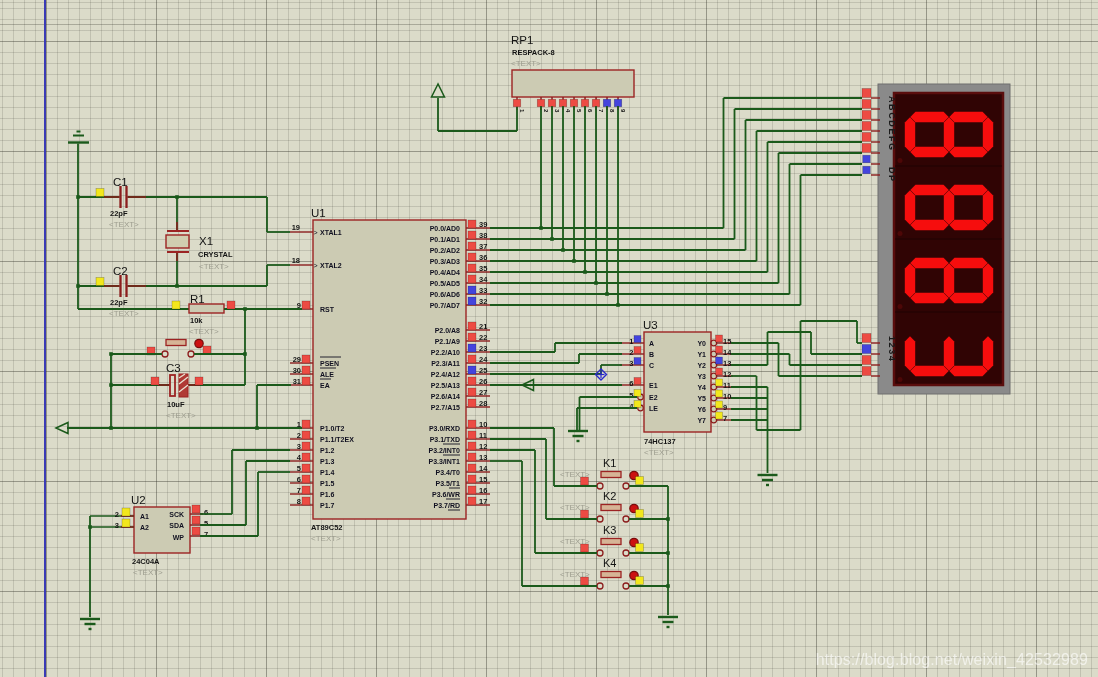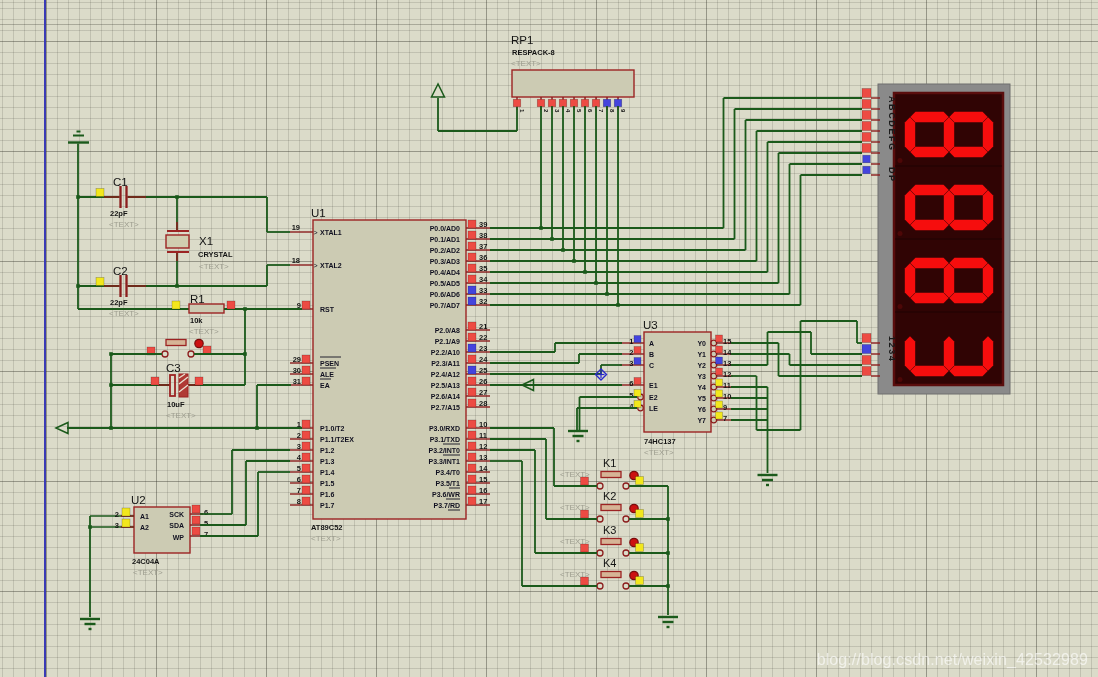--- a/index.html
+++ b/index.html
@@ -607,12 +607,12 @@
 <rect x="243.2" y="352.2" width="3.6000000000000227" height="3.6000000000000227" fill="#1b5a1b" stroke="none" stroke-width="1.3"></rect>
 <rect x="539.2" y="226.2" width="3.599999999999909" height="3.6000000000000227" fill="#1b5a1b" stroke="none" stroke-width="1.3"></rect>
 <rect x="550.2" y="237.2" width="3.599999999999909" height="3.6000000000000227" fill="#1b5a1b" stroke="none" stroke-width="1.3"></rect>
 <rect x="561.2" y="248.2" width="3.599999999999909" height="3.6000000000000227" fill="#1b5a1b" stroke="none" stroke-width="1.3"></rect>
 <rect x="572.2" y="259.2" width="3.599999999999909" height="3.6000000000000227" fill="#1b5a1b" stroke="none" stroke-width="1.3"></rect>
 <rect x="583.2" y="270.2" width="3.599999999999909" height="3.6000000000000227" fill="#1b5a1b" stroke="none" stroke-width="1.3"></rect>
 <rect x="594.2" y="281.2" width="3.599999999999909" height="3.6000000000000227" fill="#1b5a1b" stroke="none" stroke-width="1.3"></rect>
 <rect x="605.2" y="292.2" width="3.599999999999909" height="3.6000000000000227" fill="#1b5a1b" stroke="none" stroke-width="1.3"></rect>
 <rect x="616.2" y="303.2" width="3.599999999999909" height="3.6000000000000227" fill="#1b5a1b" stroke="none" stroke-width="1.3"></rect>
 </svg>
-<div id="wm">blog://blog.csdn.net/weixin_42532989</div>
+<div id="wm">https://blog.blog.net/weixin_42532989</div>
 </body></html>

